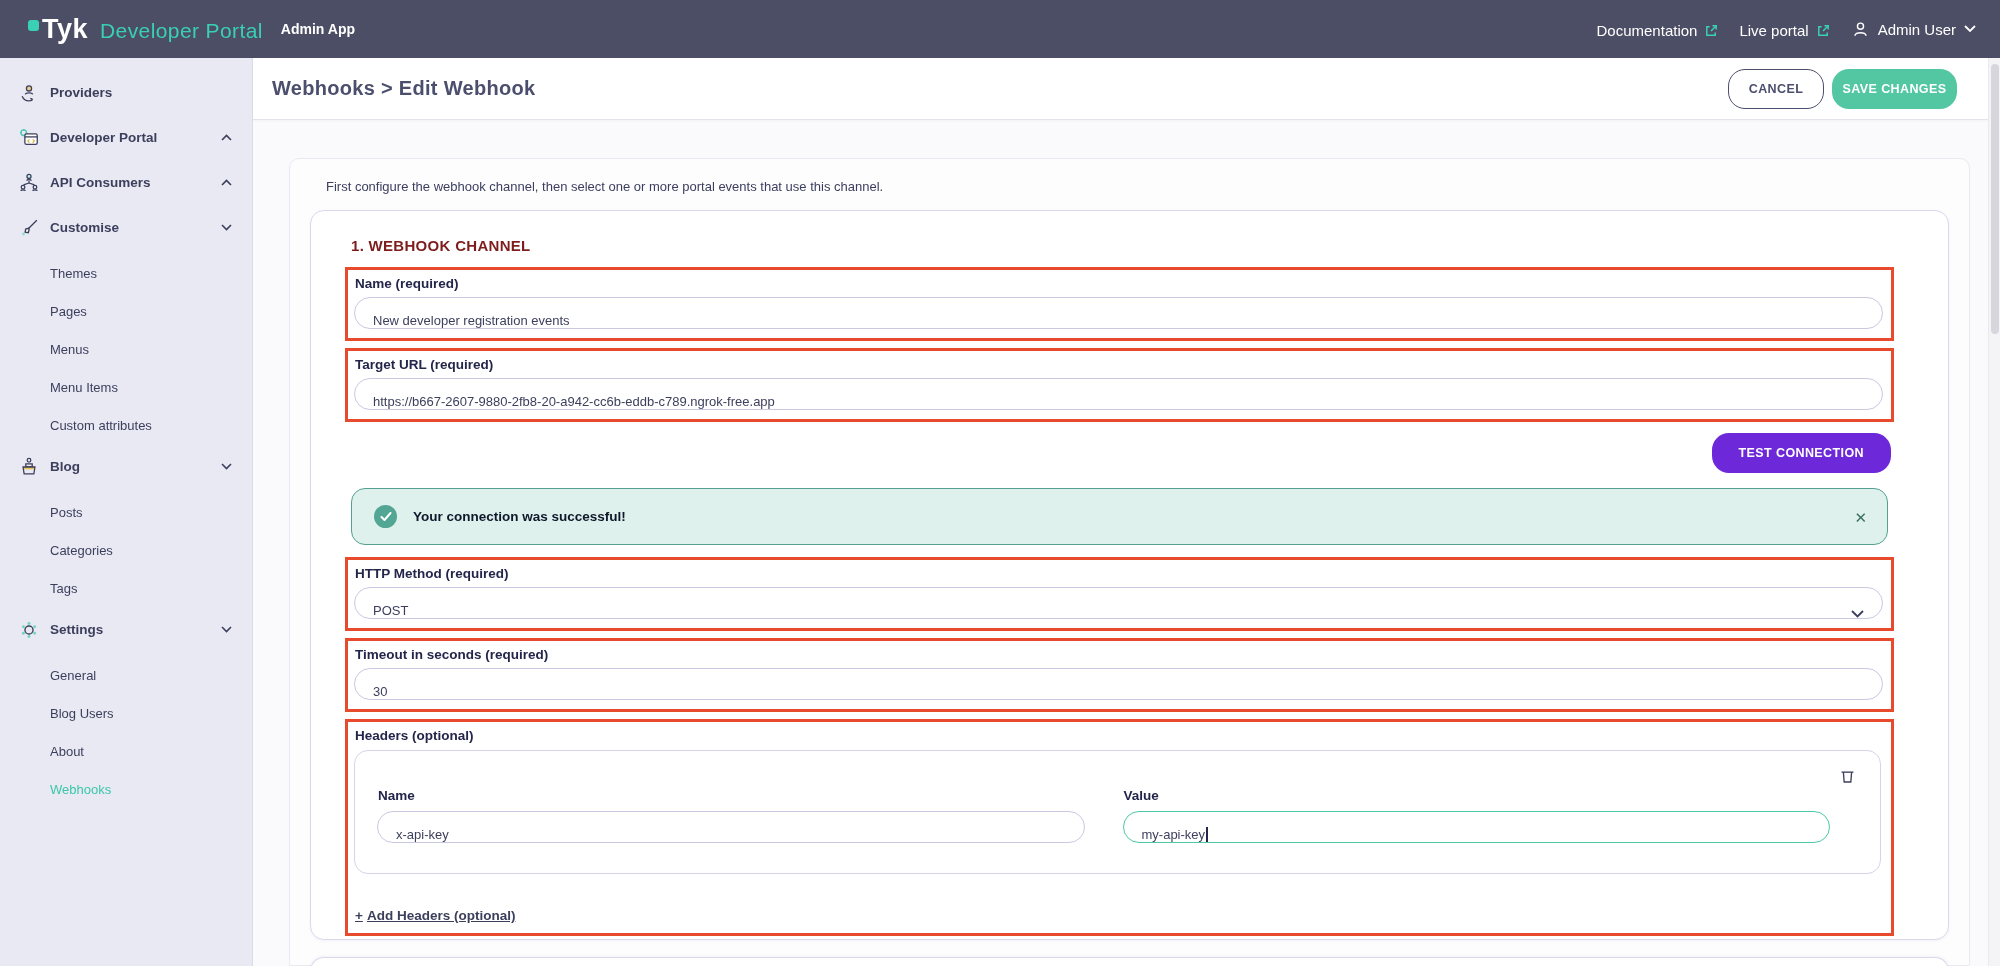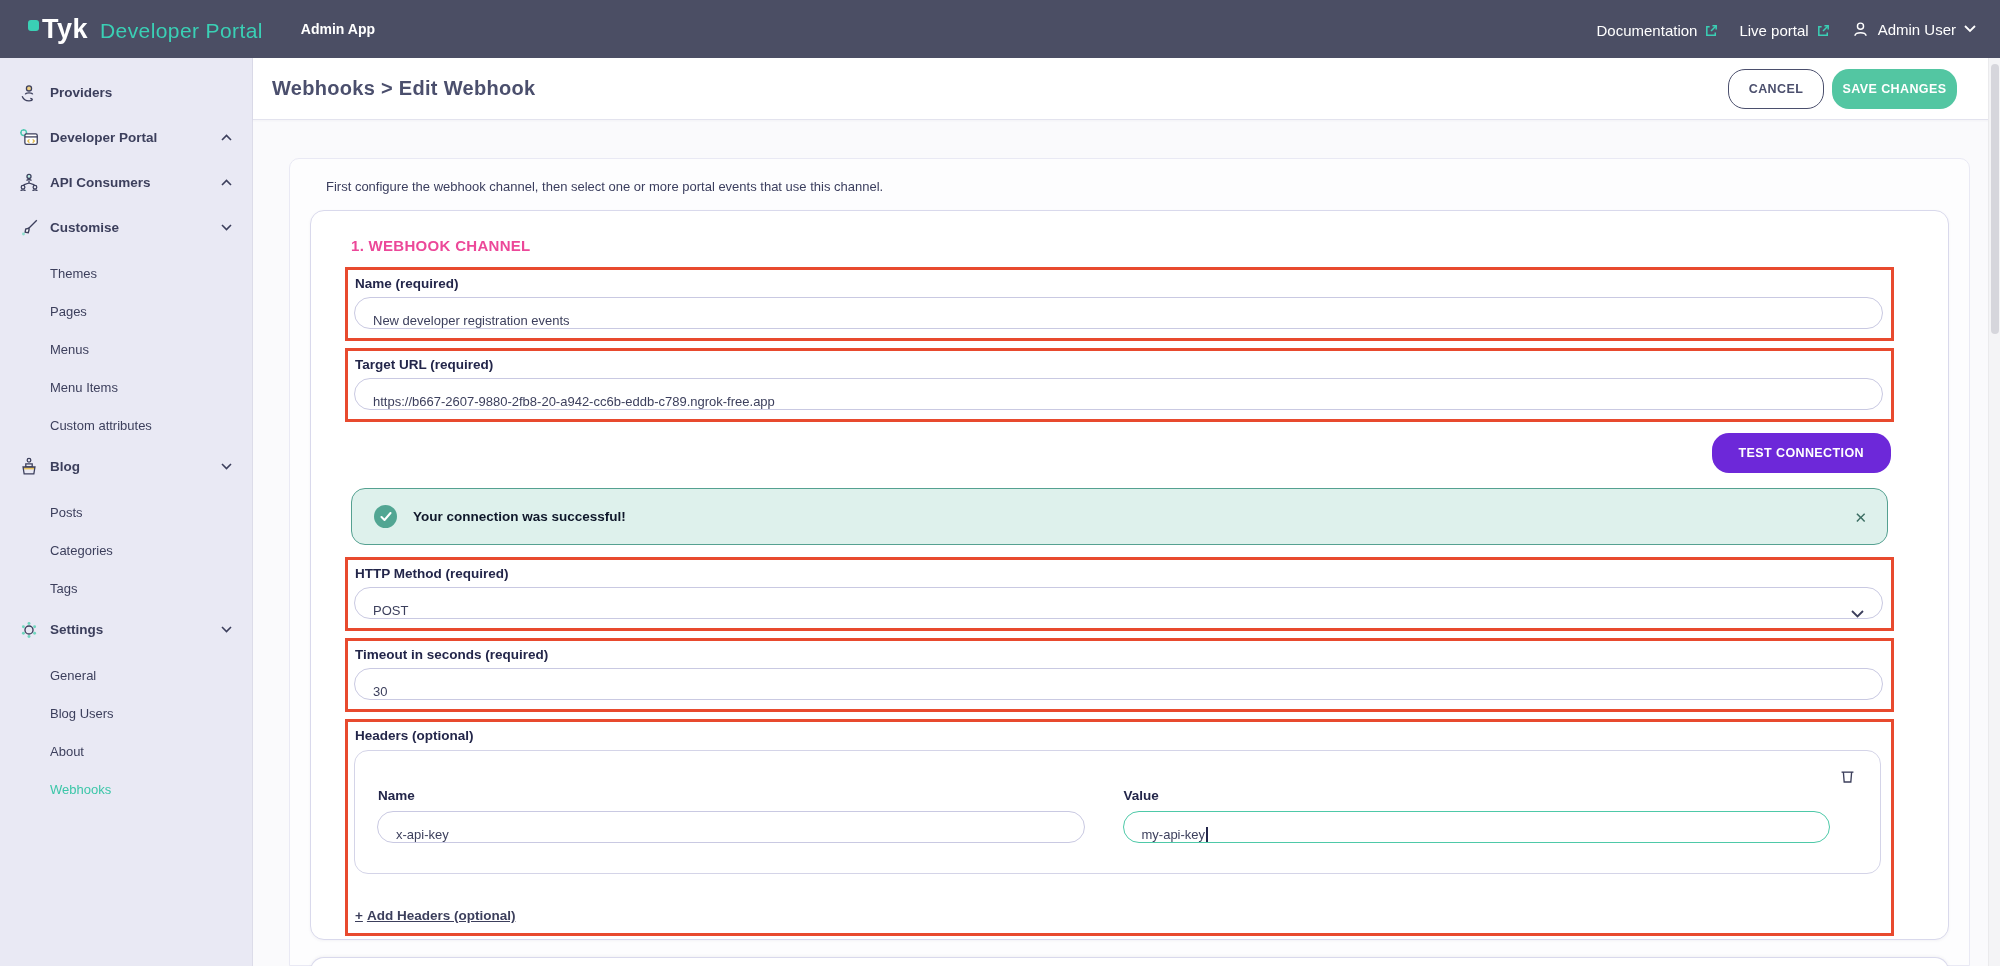--- a/index.html
+++ b/index.html
@@ -5,21 +5,21 @@
   * { margin:0; padding:0; box-sizing:border-box; }
   html,body { width:2000px; height:966px; overflow:hidden; font-family:"Liberation Sans", sans-serif; background:#fafafc; }
 
   
   .topnav { height:58px; background:#4b4e64; display:flex; align-items:center; justify-content:space-between; padding:0 24px 0 28px; }
   .nav-left { display:flex; align-items:center; }
   .logo { display:flex; align-items:baseline; cursor:pointer; }
   .logo-dot { width:11px; height:11px; border-radius:3px; background:#3ad0b5; align-self:flex-start; margin:4px 3px 0 0; }
   .logo-tyk { color:#ffffff; font-size:27px; font-weight:700; letter-spacing:.5px; line-height:1; }
   .logo-product { color:#3ad0b5; font-size:21px; margin-left:12px; letter-spacing:.4px; }
-  .app-label { color:#ffffff; font-size:14px; font-weight:700; margin-left:38px; }
+  .app-label { color:#ffffff; font-size:14px; font-weight:700; margin-left:18px; }
   .nav-right { display:flex; align-items:flex-end; gap:20px; }
   .nav-link { display:flex; align-items:center; gap:7px; color:#ffffff; font-size:15px; cursor:pointer; }
   .nav-user { display:flex; align-items:center; gap:8px; color:#ffffff; font-size:15px; cursor:pointer; }
 
   
   .shell { display:flex; height:908px; }
   .sidebar { width:253px; background:#e9e9f4; border-right:1px solid #dcdce9; padding-top:12px; flex:none; }
   .side-item { height:45px; display:flex; align-items:center; padding:0 18px 0 16px; cursor:pointer; position:relative; }
   .side-icon { width:26px; display:flex; justify-content:center; margin-right:8px; }
   .side-label { font-size:13.5px; font-weight:700; color:#3c3f5c; }
@@ -34,21 +34,21 @@
   .page-title { font-size:20px; font-weight:700; color:#4b4f6d; letter-spacing:.3px; }
   .header-btns { display:flex; gap:8px; }
   .btn { height:40px; border-radius:17px; font-size:12.5px; font-weight:700; letter-spacing:.4px; display:flex; align-items:center; justify-content:center; cursor:pointer; border:none; font-family:"Liberation Sans", sans-serif; }
   .btn-cancel { width:96px; background:#ffffff; border:1.5px solid #4b4f6d; color:#4b4f6d; }
   .btn-save { width:125px; background:#53c6a2; color:#ffffff; }
 
   .content { flex:1; padding:38px 30px 0 36px; overflow:hidden; }
   .container { background:#fdfdfe; border:1px solid #e9e9f4; border-radius:10px 10px 0 0; height:100%; padding:20px 20px 0 20px; }
   .intro { font-size:13px; color:#3b3e5e; margin-left:16px; }
   .card { background:#ffffff; border:1px solid #d9d9ec; border-radius:14px; margin-top:16px; padding:26px 54px 0 34px; height:730px; box-shadow:0 1px 3px rgba(60,63,92,.05); }
-  .card h2 { font-size:15px; font-weight:700; color:#ec4899; letter-spacing:.3px; margin:0 0 13px 6px; }
+  .card h2 { font-size:15px; font-weight:700; color:#7f1d1d; letter-spacing:.3px; margin:0 0 13px 6px; }
 
   .annot { border:3px solid #e84a2e; padding:5px 8px 9px 6px; margin-bottom:7px; }
   .field-label { display:block; font-size:13.5px; font-weight:700; color:#23264a; margin:1px 0 6px 1px; }
   .pill { height:32px; border:1px solid #c9c9e2; border-radius:16px; background:#ffffff; display:flex; align-items:flex-end; padding:0 18px; font-size:13px; color:#3c3f5c; }
   .pill.select { justify-content:space-between; cursor:pointer; }
 
   .test-row { display:flex; justify-content:flex-end; margin:11px 3px 15px 0; }
   .btn-test { padding:0 27px; background:#6d28d9; color:#ffffff; }
 
   .banner { height:57px; margin:0 6px 12px 6px; background:#def1ec; border:1.5px solid #55a191; border-radius:14px; display:flex; align-items:center; padding:0 22px; position:relative; }

